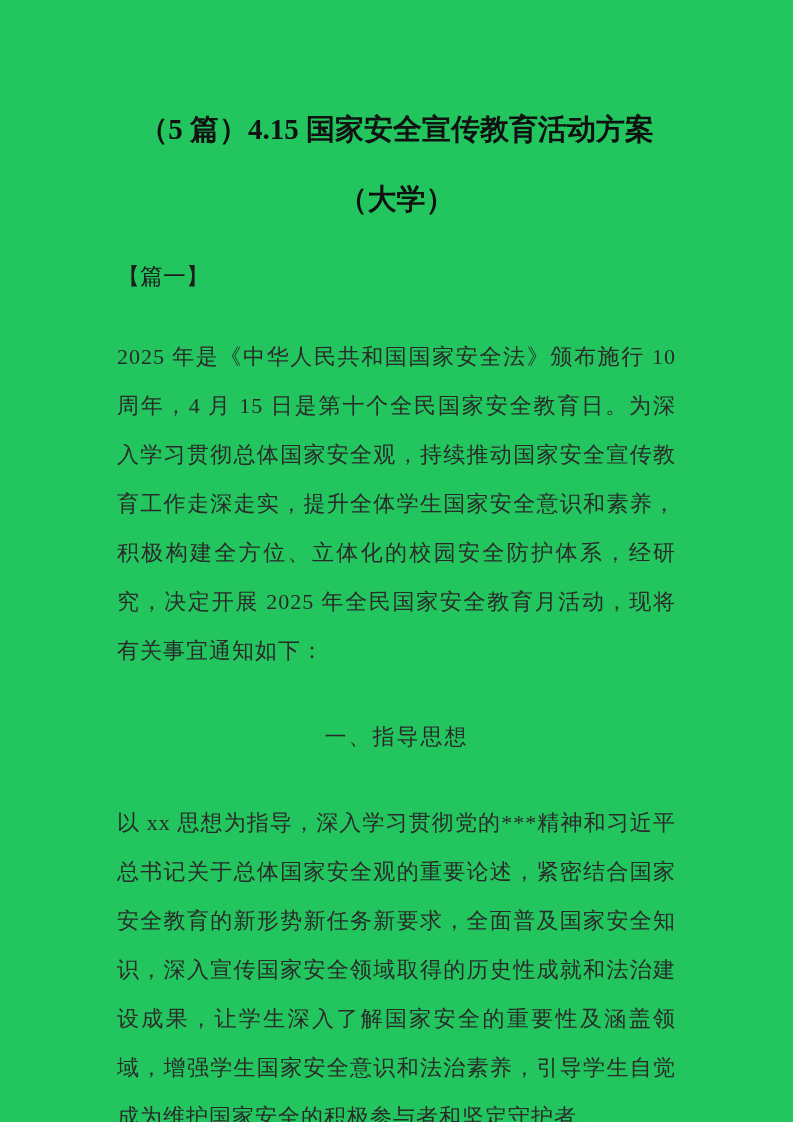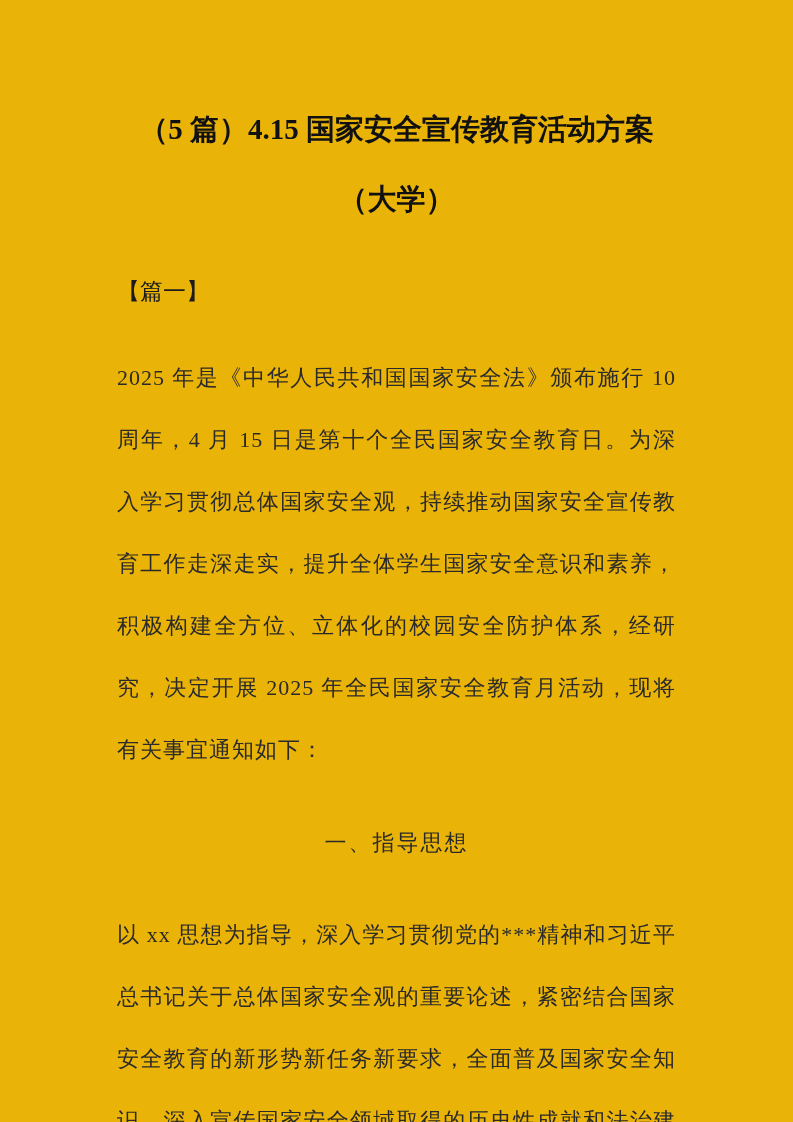--- a/index.html
+++ b/index.html
@@ -4,21 +4,21 @@
 <style>
   html, body {
     margin: 0;
     padding: 0;
     background: #ffffff;
   }
   .page {
     position: relative;
     width: 793px;
     height: 1122px;
-    background: #eab308;
+    background: #22c55e;
     overflow: hidden;
     font-family: "Liberation Serif", "DejaVu Serif", serif;
     color: #212121;
   }
   .content {
     padding: 0 117px;
   }
   .doc-title {
     text-align: center;
     font-weight: bold;
@@ -26,29 +26,29 @@
     font-size: 29px;
     line-height: 1.45;
   }
   .doc-title-line1 {
     margin-top: 108px;
   }
   .doc-title-line2 {
     margin-top: 28px;
   }
   .section-marker {
-    margin-top: 57px;
+    margin-top: 42px;
     font-size: 23px;
     line-height: 30px;
     color: #1c1c1c;
   }
   .body-para {
     margin-top: 40px;
     font-size: 22px;
-    line-height: 62px;
+    line-height: 49px;
     letter-spacing: 1px;
     text-align: justify;
     text-justify: inter-ideograph;
     color: #2a2a2a;
   }
   .sub-heading {
     margin-top: 40px;
     font-size: 22px;
     line-height: 43px;
     letter-spacing: 2px;

